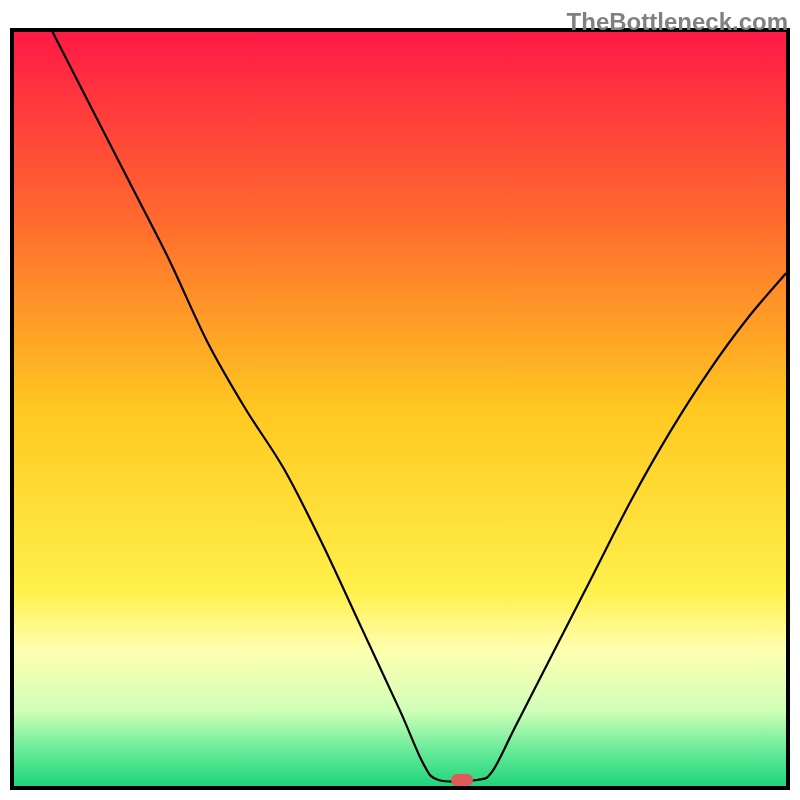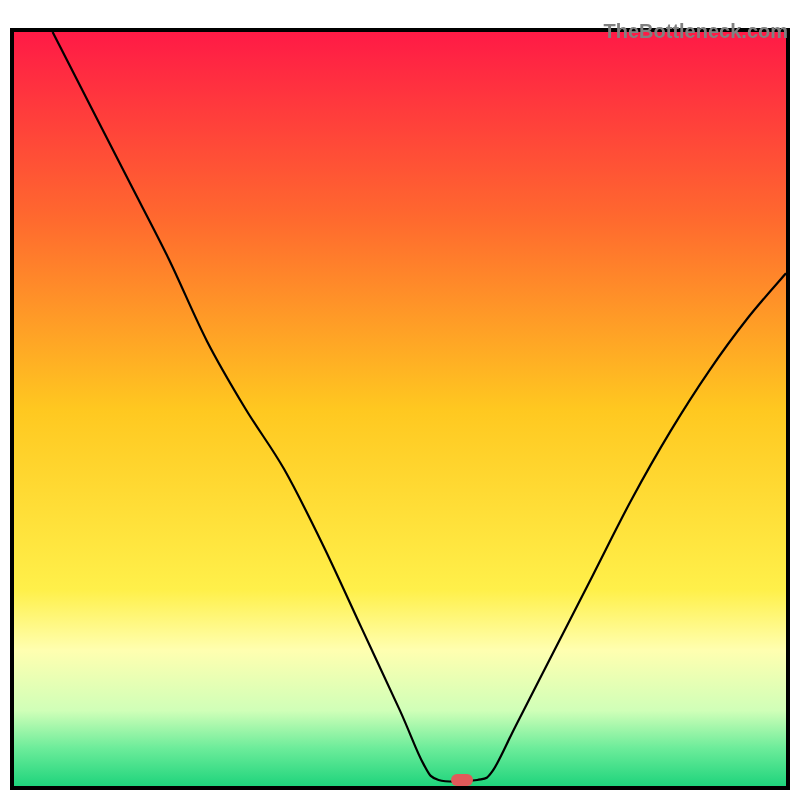--- a/index.html
+++ b/index.html
@@ -5,24 +5,24 @@
   body {
     margin: 0;
     padding: 0;
     background: #ffffff;
     width: 800px;
     height: 800px;
     position: relative;
   }
   .watermark {
     position: absolute;
-    top: 20px;
+    top: 8px;
     right: 12px;
     font-family: Arial, Helvetica, sans-serif;
-    font-size: 20px;
+    font-size: 24px;
     font-weight: bold;
     color: #808080;
     z-index: 10;
   }
   .frame {
     position: absolute;
     top: 28px;
     left: 10px;
     width: 780px;
     height: 762px;

